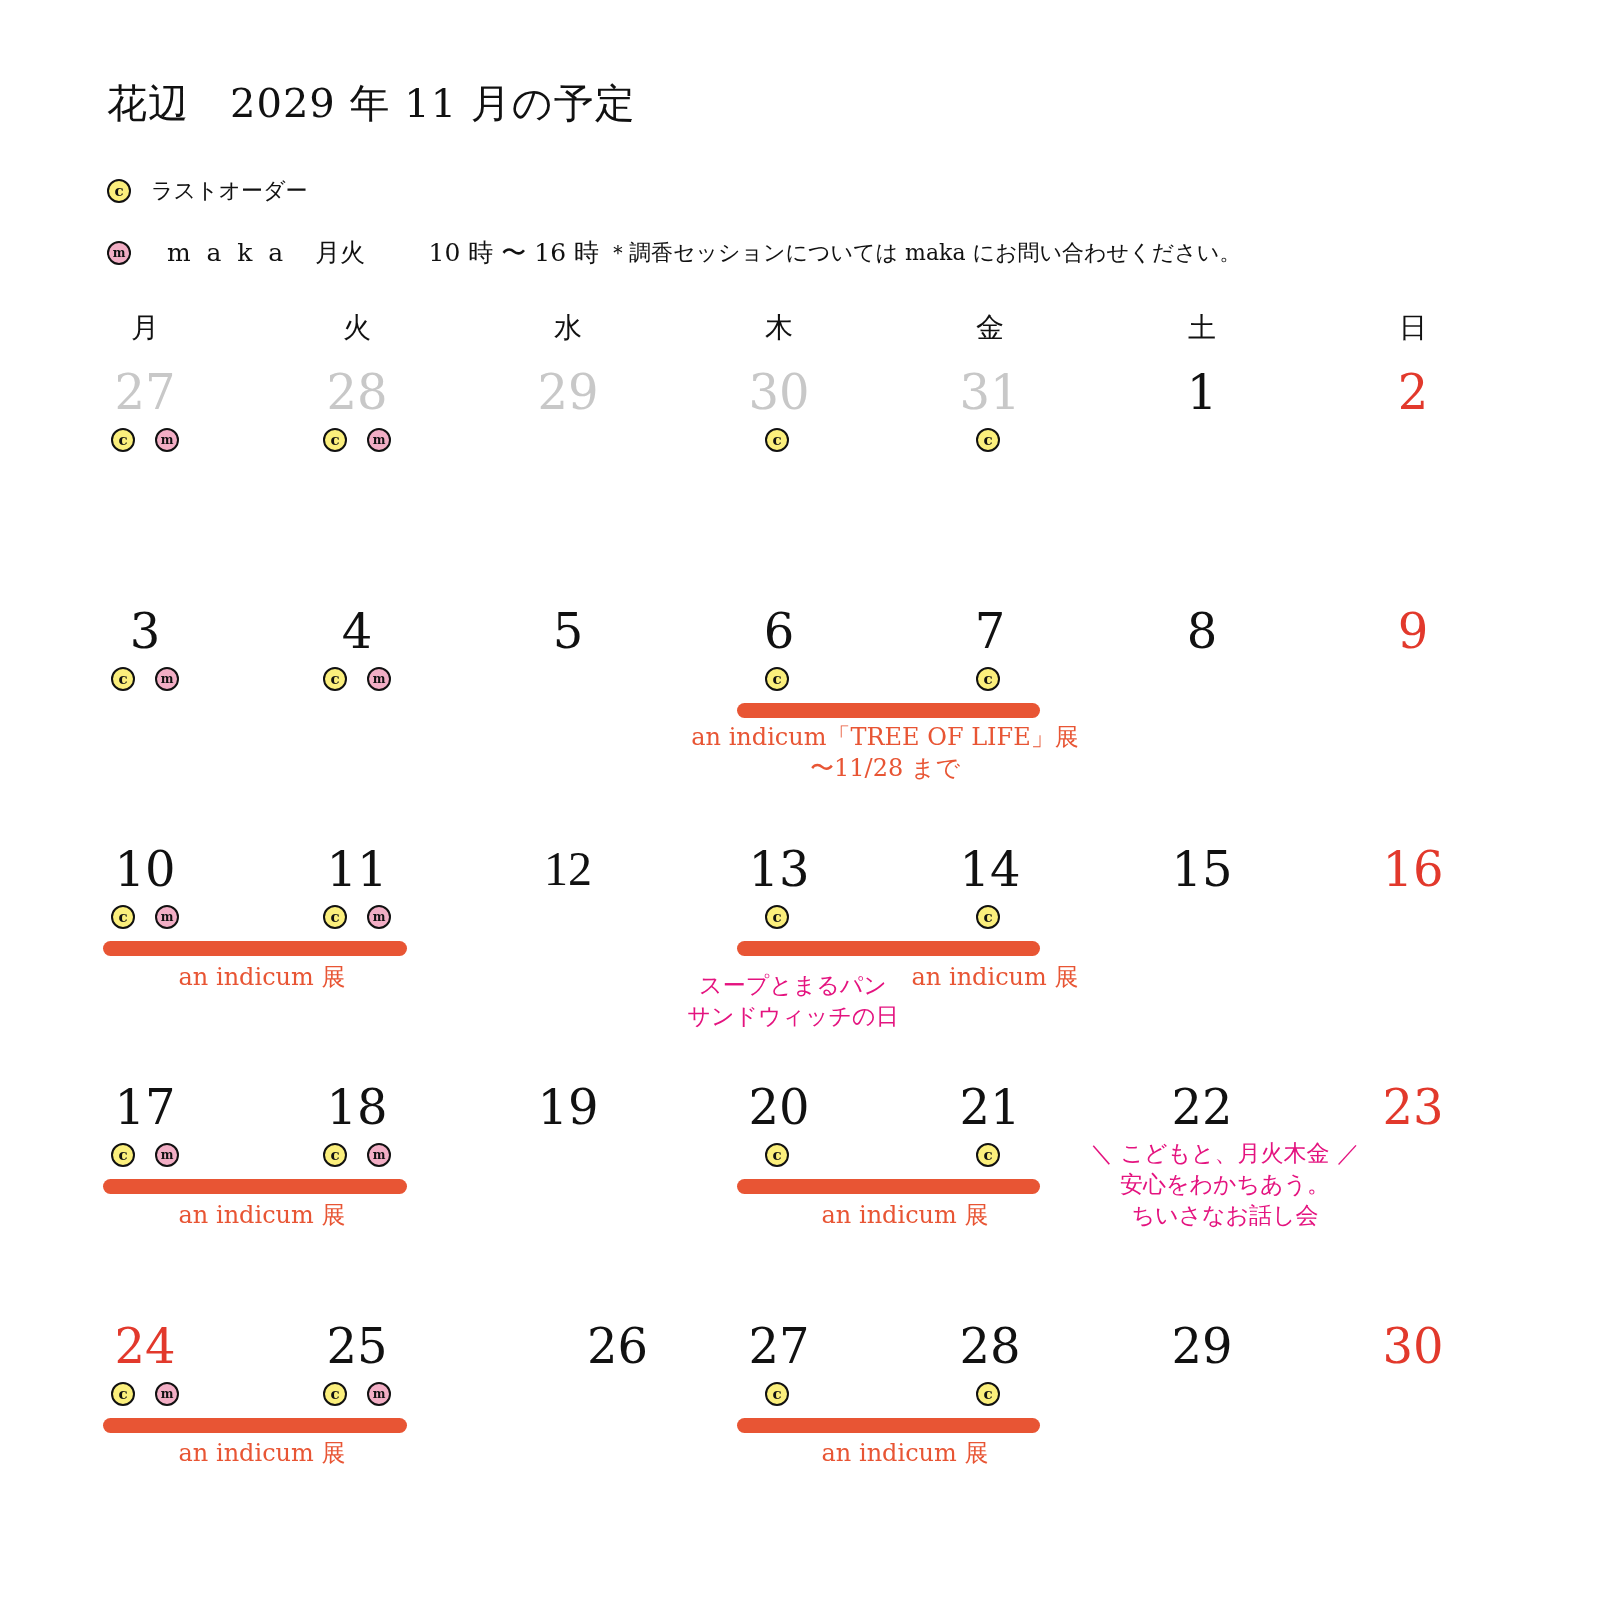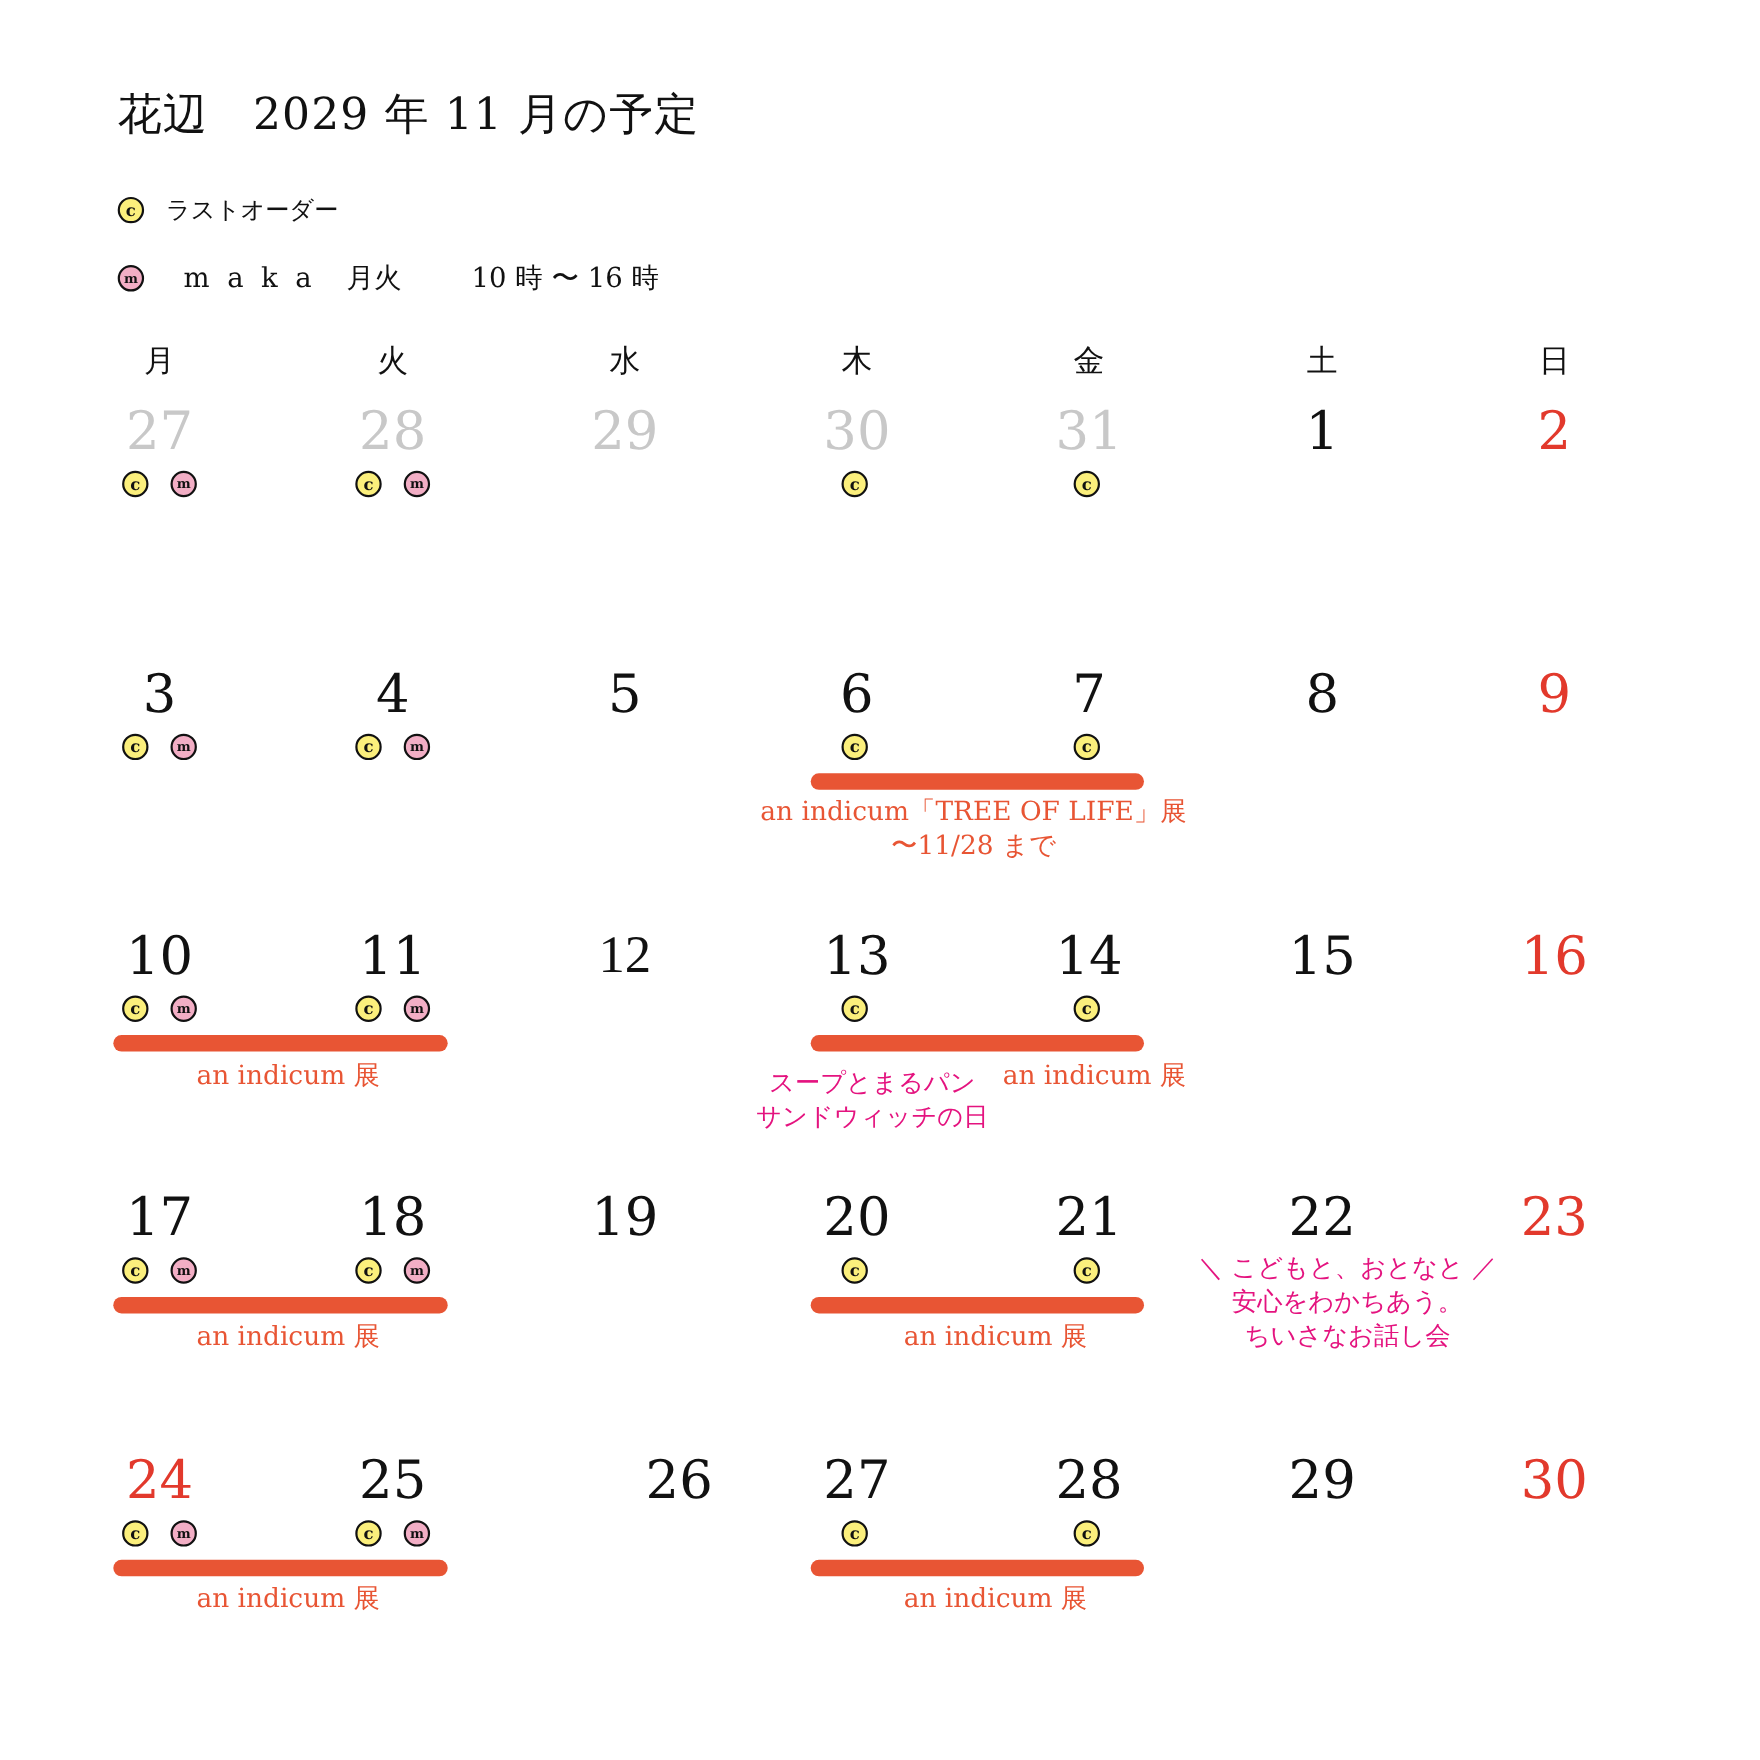--- a/index.html
+++ b/index.html
@@ -32,20 +32,21 @@
 
 <div class="abs title">花辺　2029 年 11 月の予定</div>
 
 <div class="abs legend-row" style="top:176px;">
   <span class="badge c">c</span>
   <span class="txt note">ラストオーダー</span>
 </div>
 <div class="abs legend-row" style="top:236px;">
   <span class="badge m">m</span>
   <span class="txt">  m  a  k  a    月火        10 時 〜 16 時 </span>
+  <span class="txt note">＊調香セッションについては maka にお問い合わせください。</span>
 </div>
 
 <div id="weekday-row">
     <div class="abs weekday" style="left: 85px;">月</div>
     <div class="abs weekday" style="left: 297px;">火</div>
     <div class="abs weekday" style="left: 508px;">水</div>
     <div class="abs weekday" style="left: 719px;">木</div>
     <div class="abs weekday" style="left: 930px;">金</div>
     <div class="abs weekday" style="left: 1142px;">土</div>
     <div class="abs weekday" style="left: 1353px;">日</div>
@@ -164,20 +165,20 @@
     <div class="abs bar" style="left: 103px; width: 304px; top: 941px;"></div>
     <div class="abs ev orange" style="left: 12px; width: 500px; top: 962px;">an indicum 展</div>
     <div class="abs bar" style="left: 737px; width: 303px; top: 941px;"></div>
     <div class="abs ev orange" style="left: 745px; width: 500px; top: 962px;">an indicum 展</div>
     <div class="abs ev pink" style="left: 543px; width: 500px; top: 970px; font-size: 23px;">スープとまるパン
 サンドウィッチの日</div>
     <div class="abs bar" style="left: 103px; width: 304px; top: 1179px;"></div>
     <div class="abs ev orange" style="left: 12px; width: 500px; top: 1200px;">an indicum 展</div>
     <div class="abs bar" style="left: 737px; width: 303px; top: 1179px;"></div>
     <div class="abs ev orange" style="left: 655px; width: 500px; top: 1200px;">an indicum 展</div>
-    <div class="abs ev pink" style="left: 975px; width: 500px; top: 1138px; font-size: 23px;">＼ こどもと、おとなと ／
+    <div class="abs ev pink" style="left: 975px; width: 500px; top: 1138px; font-size: 23px;">＼ こどもと、月火木金 ／
 安心をわかちあう。
 ちいさなお話し会</div>
     <div class="abs bar" style="left: 103px; width: 304px; top: 1418px;"></div>
     <div class="abs ev orange" style="left: 12px; width: 500px; top: 1438px;">an indicum 展</div>
     <div class="abs bar" style="left: 737px; width: 303px; top: 1418px;"></div>
     <div class="abs ev orange" style="left: 655px; width: 500px; top: 1438px;">an indicum 展</div>
   </div>
 
 </body></html>

